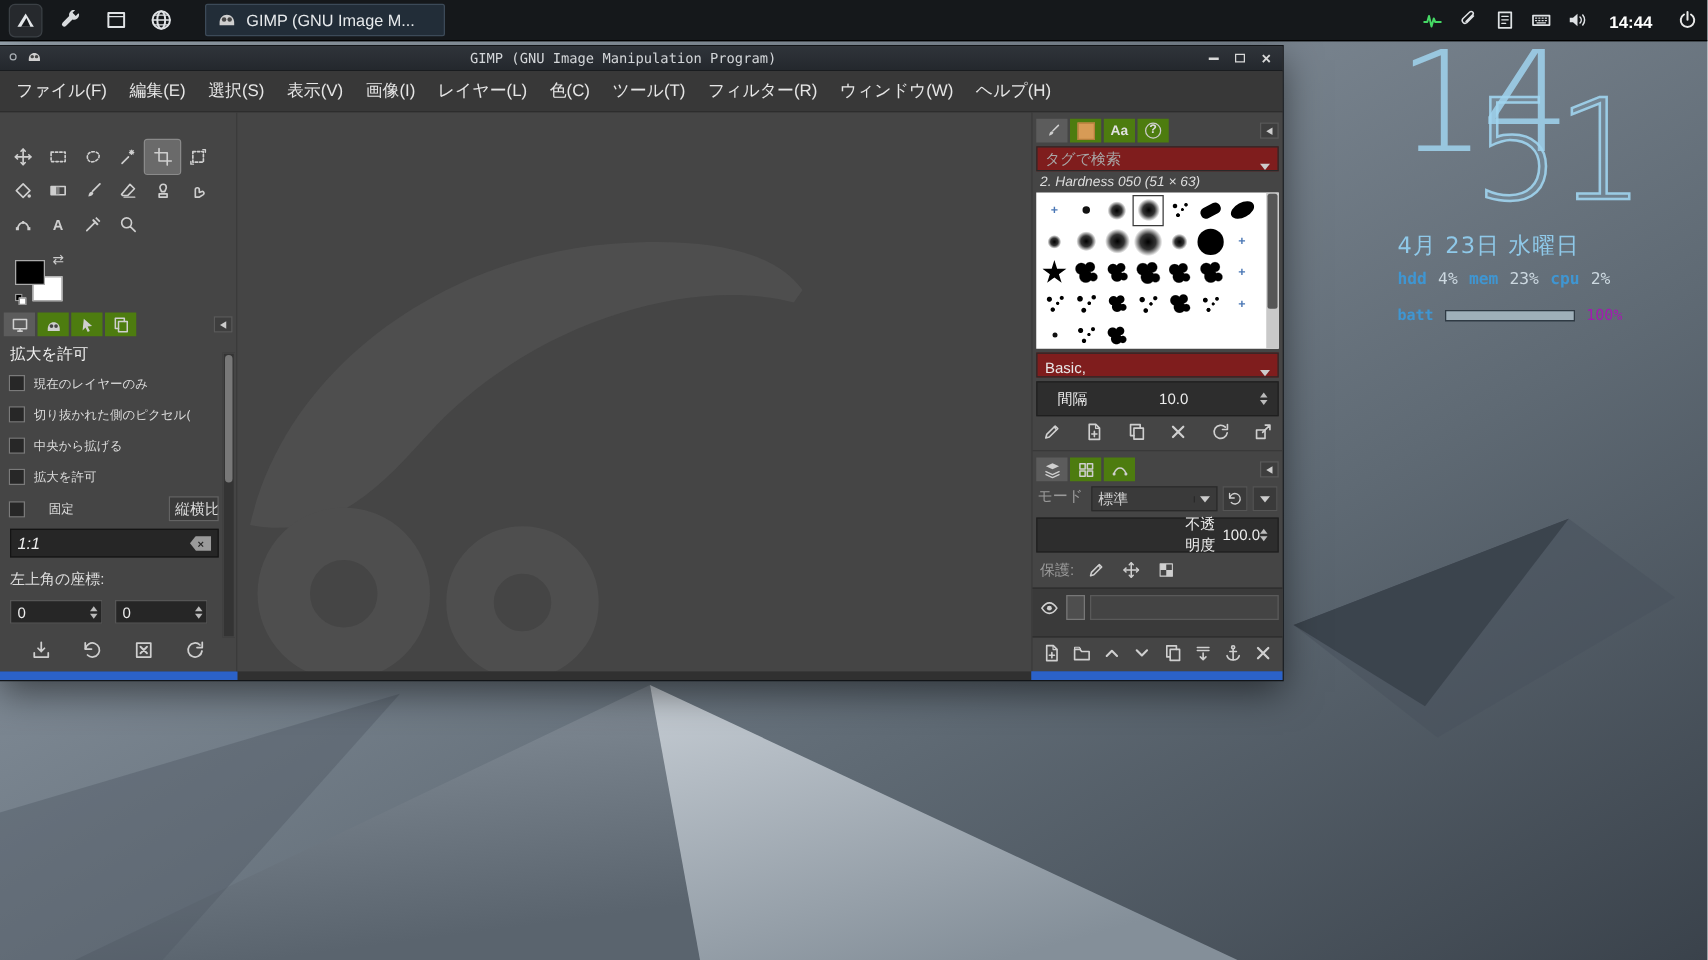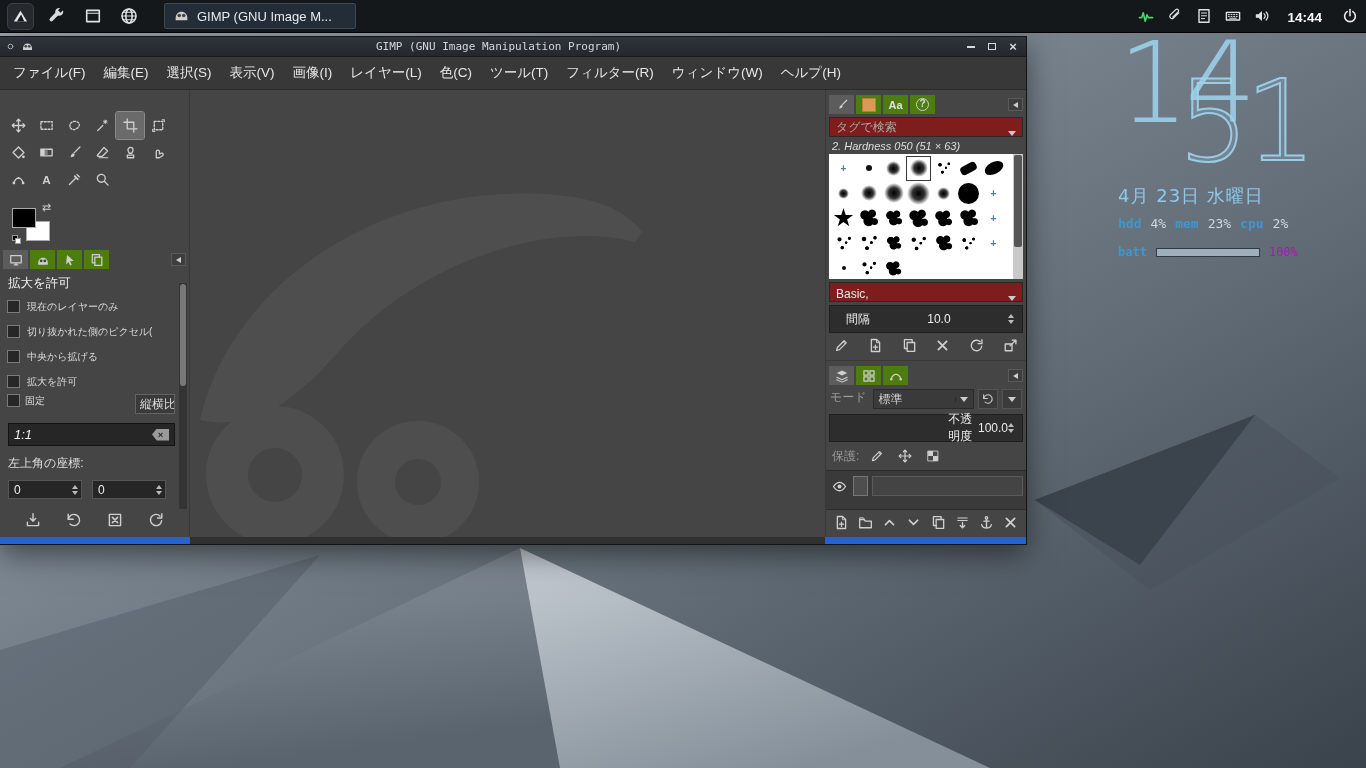--- a/index.html
+++ b/index.html
@@ -63,21 +63,21 @@
   .tab.active{background:#5c5c5c}
   .corner{margin-left:auto;width:15px;height:13px;background:#3e3e3e;border:1px solid#5a5a5a;display:flex;align-items:center;justify-content:center;cursor:pointer}
   .tri-l{width:0;height:0;border-top:3.5px solid transparent;border-bottom:3.5px solid transparent;border-right:5px solid #ccc}
   .tri-d{width:0;height:0;border-left:4px solid transparent;border-right:4px solid transparent;border-top:5px solid #ccc}
   .tri-u{width:0;height:0;border-left:3px solid transparent;border-right:3px solid transparent;border-bottom:4px solid #bbb}
   .tri-dn{width:0;height:0;border-left:3px solid transparent;border-right:3px solid transparent;border-top:4px solid #bbb}
   .to-title{font-size:12.5px;color:#f0f0f0;padding:6px 8px 2px}
   .opt{display:flex;align-items:center;gap:7px;height:25px;padding-left:7px}
   .cb{width:13px;height:13px;background:#272727;border:1px solid #7a7a7a;flex:none;cursor:pointer}
   .opt-label{font-size:10px;color:#dcdcdc;white-space:nowrap;overflow:hidden}
-  .fixed-row{display:flex;gap:5px;height:26px;padding:0 14px 0 7px}
+  .fixed-row{display:flex;align-items:center;gap:19px;height:26px;padding:0 14px 0 7px}
   .fixed-btn{margin-left:auto;width:40px;height:20px;background:#3a3a3a;border:1px solid #636363;display:flex;align-items:center;padding:0 4px;overflow:hidden;font-size:12px;color:#ddd;white-space:nowrap;cursor:pointer}
   .entry{margin:3px 14px 3px 8px;height:23px;background:#262626;border:1px solid #141414;display:flex;align-items:center;padding:0 5px;color:#eee;font-style:italic;font-size:13px}
   .clear-ic{margin-left:auto;width:17px;height:12px;background:#9a9a9a;clip-path:polygon(28% 0,100% 0,100% 100%,28% 100%,0 50%);color:#262626;font-size:9px;font-weight:bold;display:flex;align-items:center;justify-content:center;cursor:pointer}
   .pos-label{font-size:12px;color:#dcdcdc;padding:6px 8px 2px}
   .pos-row{display:flex;gap:10px;padding:6px 8px 0}
   .spinbox{width:74px;height:19px;background:#262626;border:1px solid #565656;display:flex;align-items:center;padding-left:5px;color:#eee;font-size:12px}
   .spincol{margin-left:auto;display:flex;flex-direction:column;gap:2px;padding-right:3px;cursor:pointer}
   .to-footer{margin-top:auto;display:flex;justify-content:space-around;align-items:center;padding:6px 12px 9px}
   .to-footer .fbtn{cursor:pointer;display:flex}
   .to-scrollbar{position:absolute;right:1px;top:192px;width:10px;height:228px;background:#343434;border:1px solid #454545}

